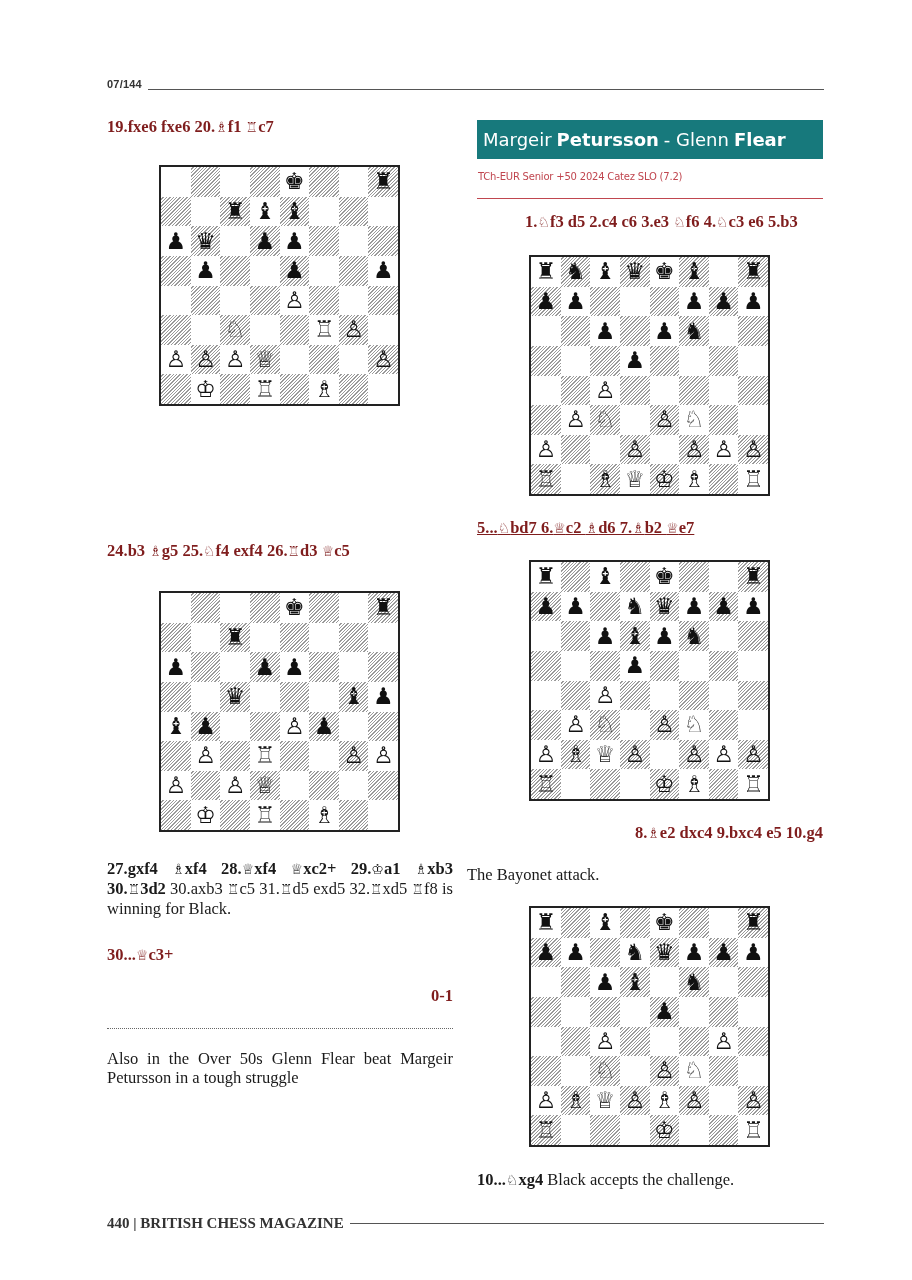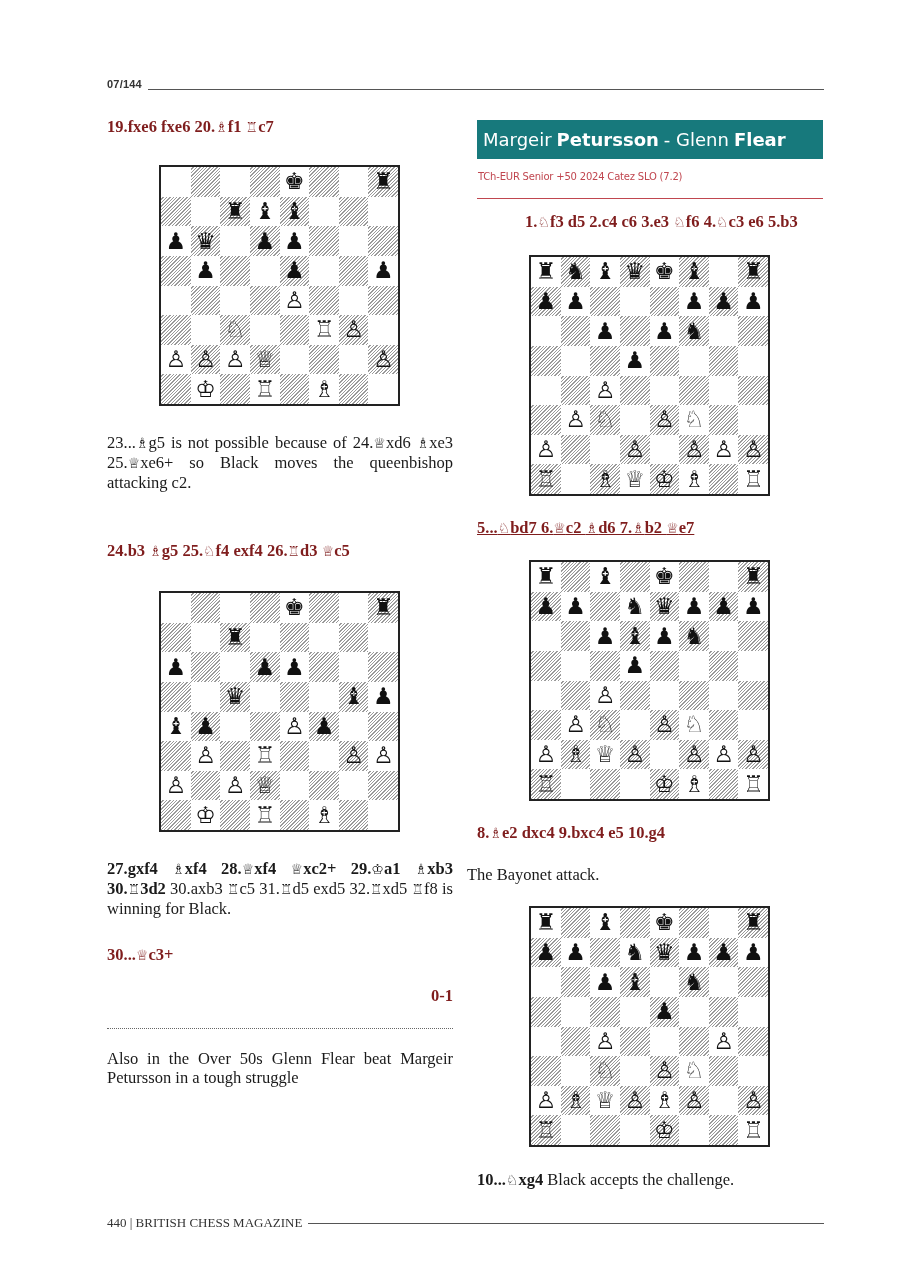--- a/index.html
+++ b/index.html
@@ -2,21 +2,21 @@
 <html><head>
 <meta charset="utf-8">
 <style>
   html, body { margin:0; padding:0; background:#ffffff; }
   body { width:912px; height:1280px; position:relative; overflow:hidden; font-family:"Liberation Serif", serif; color:#1a1a1a; }
   .abs { position:absolute; }
   .hdr-top { left:107px; top:74px; width:717px; height:16px; display:flex; align-items:flex-end; }
   .hdr-top .pg { font-family:"Liberation Sans", sans-serif; font-size:11px; font-weight:bold; color:#333; letter-spacing:0.2px; }
   .hdr-top .rule { flex:1; height:1px; background:#555; margin-left:6px; }
   .ftr { left:107px; top:1216px; width:717px; height:14px; display:flex; align-items:center; }
-  .ftr .lbl { font-family:"Liberation Serif", serif; font-size:13px; font-weight:normal; color:#333; }
+  .ftr .lbl { font-family:"Liberation Serif", serif; font-size:15px; font-weight:bold; color:#333; }
   .ftr .rule { flex:1; height:1px; background:#555; margin-left:6px; }
 
   .mv { font-size:16.5px; font-weight:bold; line-height:20px; color:#7f1d1d; }
   .txt { font-size:16.5px; line-height:19px; color:#1a1a1a; text-align:justify; }
   .txt b { font-weight:bold; }
   .fig { font-family:"DejaVu Sans", sans-serif; font-weight:normal; font-size:14px; }
 
   .board { position:absolute; width:237px; height:237px; border:2px solid #222; box-sizing:content-box; display:grid; grid-template-columns:repeat(8,1fr); grid-template-rows:repeat(8,1fr); }
   .sq { position:relative; display:flex; align-items:center; justify-content:center; font-family:"DejaVu Sans", sans-serif; font-size:23px; line-height:1; color:#111; }
   .sq.dark { background: repeating-linear-gradient(135deg, #ffffff 0px, #ffffff 1.4px, #9a9a9a 1.4px, #9a9a9a 2.4px); }
@@ -150,23 +150,20 @@
     </div>
     <div class="sq dark"></div>
     <div class="sq light">
       <span>♗</span>
     </div>
     <div class="sq dark"></div>
     <div class="sq light"></div>
   </div>
 
 <div class="abs txt" style="left:107px; top:433px; width:346px;">
-  <div style="text-align:justify; text-align-last:left;">
-    <span>23...</span><span class="fig">♗</span><span>g5 is not possible because of 24.</span><span class="fig">♕</span><span>xd6 </span><span class="fig">♗</span><span>xe3 25.</span><span class="fig">♕</span><span>xe6+ so Black moves the queenbishop attacking c2.</span>
-  </div>
 </div>
 
 <div class="abs mv" style="left:107px; top:541px; width:346px;">
   <span>24.b3 </span><span class="fig">♗</span><span>g5 25.</span><span class="fig">♘</span><span>f4 exf4 26.</span><span class="fig">♖</span><span>d3 </span><span class="fig">♕</span><span>c5</span>
 </div>
 
 <div class="board" style="left:159px; top:591px;">
     <div class="sq light"></div>
     <div class="sq dark"></div>
     <div class="sq light"></div>
@@ -565,21 +562,21 @@
     </div>
     <div class="sq light">
       <span>♗</span>
     </div>
     <div class="sq dark"></div>
     <div class="sq light">
       <span>♖</span>
     </div>
   </div>
 
-<div class="abs mv" style="left:477px; top:823px; width:346px;">
+<div class="abs mv" style="left:477px; top:823px; width:346px;text-align:right;">
   <span>8.</span><span class="fig">♗</span><span>e2 dxc4 9.bxc4 e5 10.g4</span>
 </div>
 
 <div class="abs txt" style="left:467px; top:865px; width:346px;">The Bayonet attack.</div>
 
 <div class="board" style="left:529px; top:906px;">
     <div class="sq light">
       <span>♜</span>
     </div>
     <div class="sq dark"></div>

